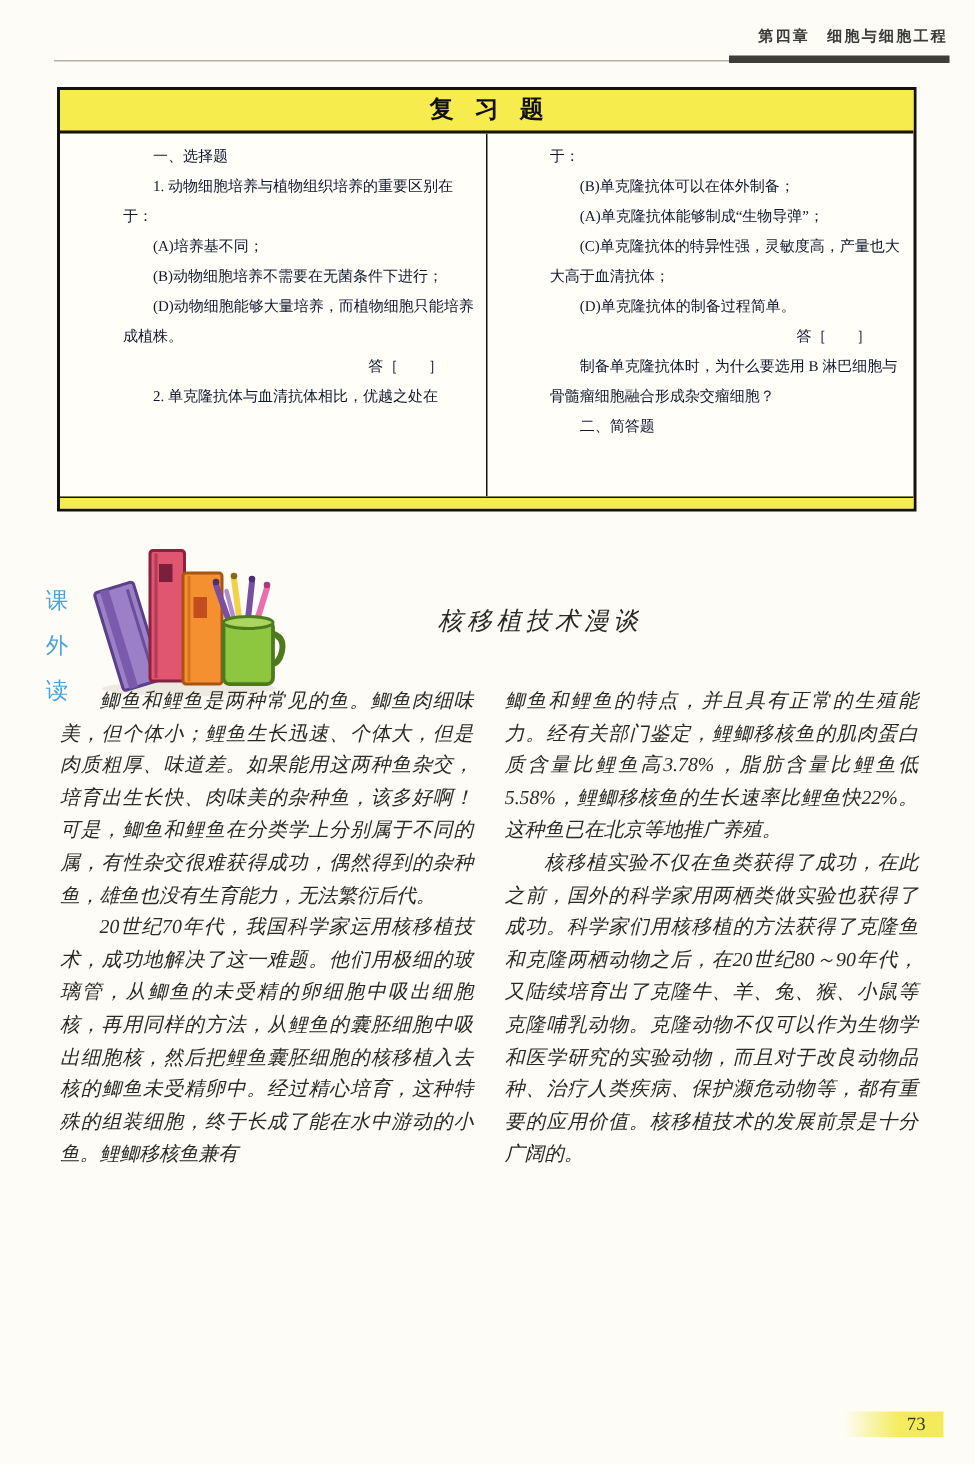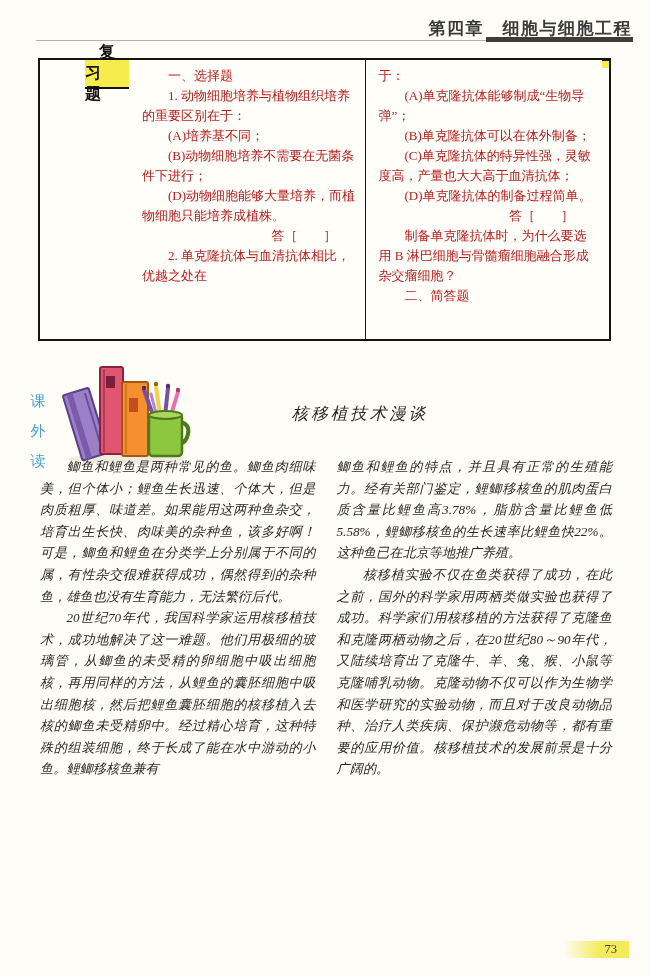--- a/index.html
+++ b/index.html
@@ -9,52 +9,52 @@
     font-family:"Liberation Serif","DejaVu Serif",serif;
     color:#1e1e1e;
     position:relative;
     overflow:hidden;
   }
   .page{position:absolute;inset:0;}
 
   
   .chapter{
     position:absolute;top:17px;right:18px;
-    font-size:17px;font-weight:bold;color:#3a3a3a;
+    font-size:10px;font-weight:bold;color:#3a3a3a;
     letter-spacing:1.5px;
   }
   .rule{
     position:absolute;top:40px;left:36px;right:17px;
     height:1px;background:#b5b0a6;
   }
   .rule-bar{
     position:absolute;top:37px;right:17px;width:147px;height:5px;
     background:#3f3d3a;
   }
 
   
   .review-box{
     position:absolute;left:38px;top:58px;width:573px;height:283px;
     border:2px solid #15130f;background:#fffef9;
     box-sizing:border-box;
-    display:flex;padding-left:45px;
+    display:flex;flex-direction:column;
   }
   .review-title{
     height:27px;flex:0 0 27px;
     background:#f6ec4e;
     border-bottom:2px solid #15130f;
     display:flex;align-items:center;justify-content:center;
     font-size:16px;font-weight:bold;color:#111;
     letter-spacing:14px;text-indent:14px;
   }
   .review-body{flex:1 1 auto;display:flex;overflow:hidden;}
   .review-body .col{
     width:50%;box-sizing:border-box;
     padding:6px 6px 0 13px;
-    font-size:13px;line-height:20px;color:#b91c1c;
+    font-size:10px;line-height:20px;color:#0f172a;margin-left:29px;
   }
   .review-body .col-left{border-right:1.5px solid #15130f;}
   .review-body p{margin:0;}
   .review-body p.ind{text-indent:2em;}
   .review-body p.answer{text-align:right;padding-right:22px;text-indent:0;}
   .review-strip{
     flex:0 0 7px;height:7px;
     background:#f6ec4e;border-top:1.5px solid #15130f;
   }
 
@@ -112,22 +112,22 @@
         <p class="ind">一、选择题</p>
         <p class="ind">1. 动物细胞培养与植物组织培养的重要区别在于：</p>
         <p class="ind">(A)培养基不同；</p>
         <p class="ind">(B)动物细胞培养不需要在无菌条件下进行；</p>
         <p class="ind">(D)动物细胞能够大量培养，而植物细胞只能培养成植株。</p>
         <p class="answer">答［　　］</p>
         <p class="ind">2. 单克隆抗体与血清抗体相比，优越之处在</p>
       </div>
       <div class="col col-right">
         <p>于：</p>
+        <p class="ind">(B)单克隆抗体可以在体外制备；</p>
         <p class="ind">(A)单克隆抗体能够制成“生物导弹”；</p>
-        <p class="ind">(B)单克隆抗体可以在体外制备；</p>
         <p class="ind">(C)单克隆抗体的特异性强，灵敏度高，产量也大大高于血清抗体；</p>
         <p class="ind">(D)单克隆抗体的制备过程简单。</p>
         <p class="answer">答［　　］</p>
         <p class="ind">制备单克隆抗体时，为什么要选用 B 淋巴细胞与骨髓瘤细胞融合形成杂交瘤细胞？</p>
         <p class="ind">二、简答题</p>
       </div>
     </div>
     <div class="review-strip"></div>
   </section>
 

